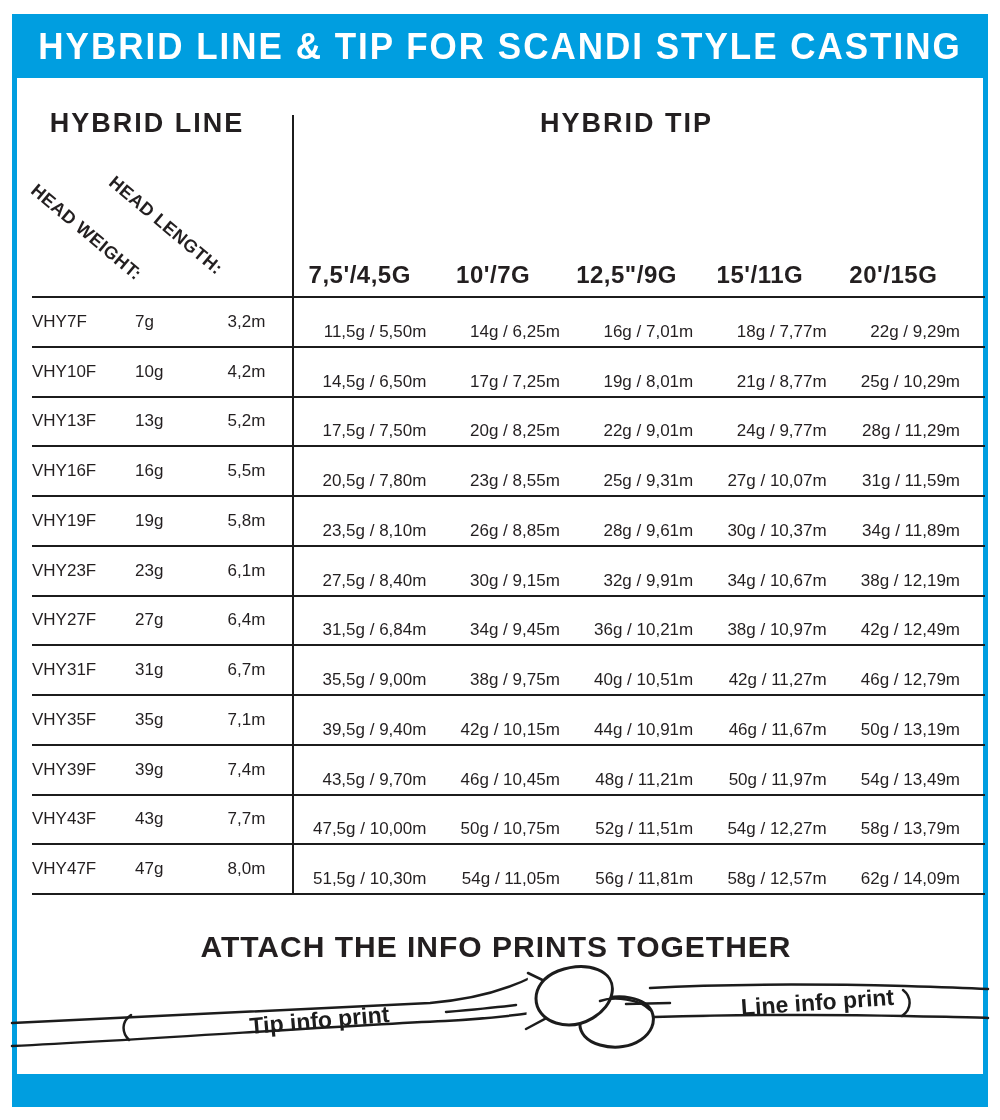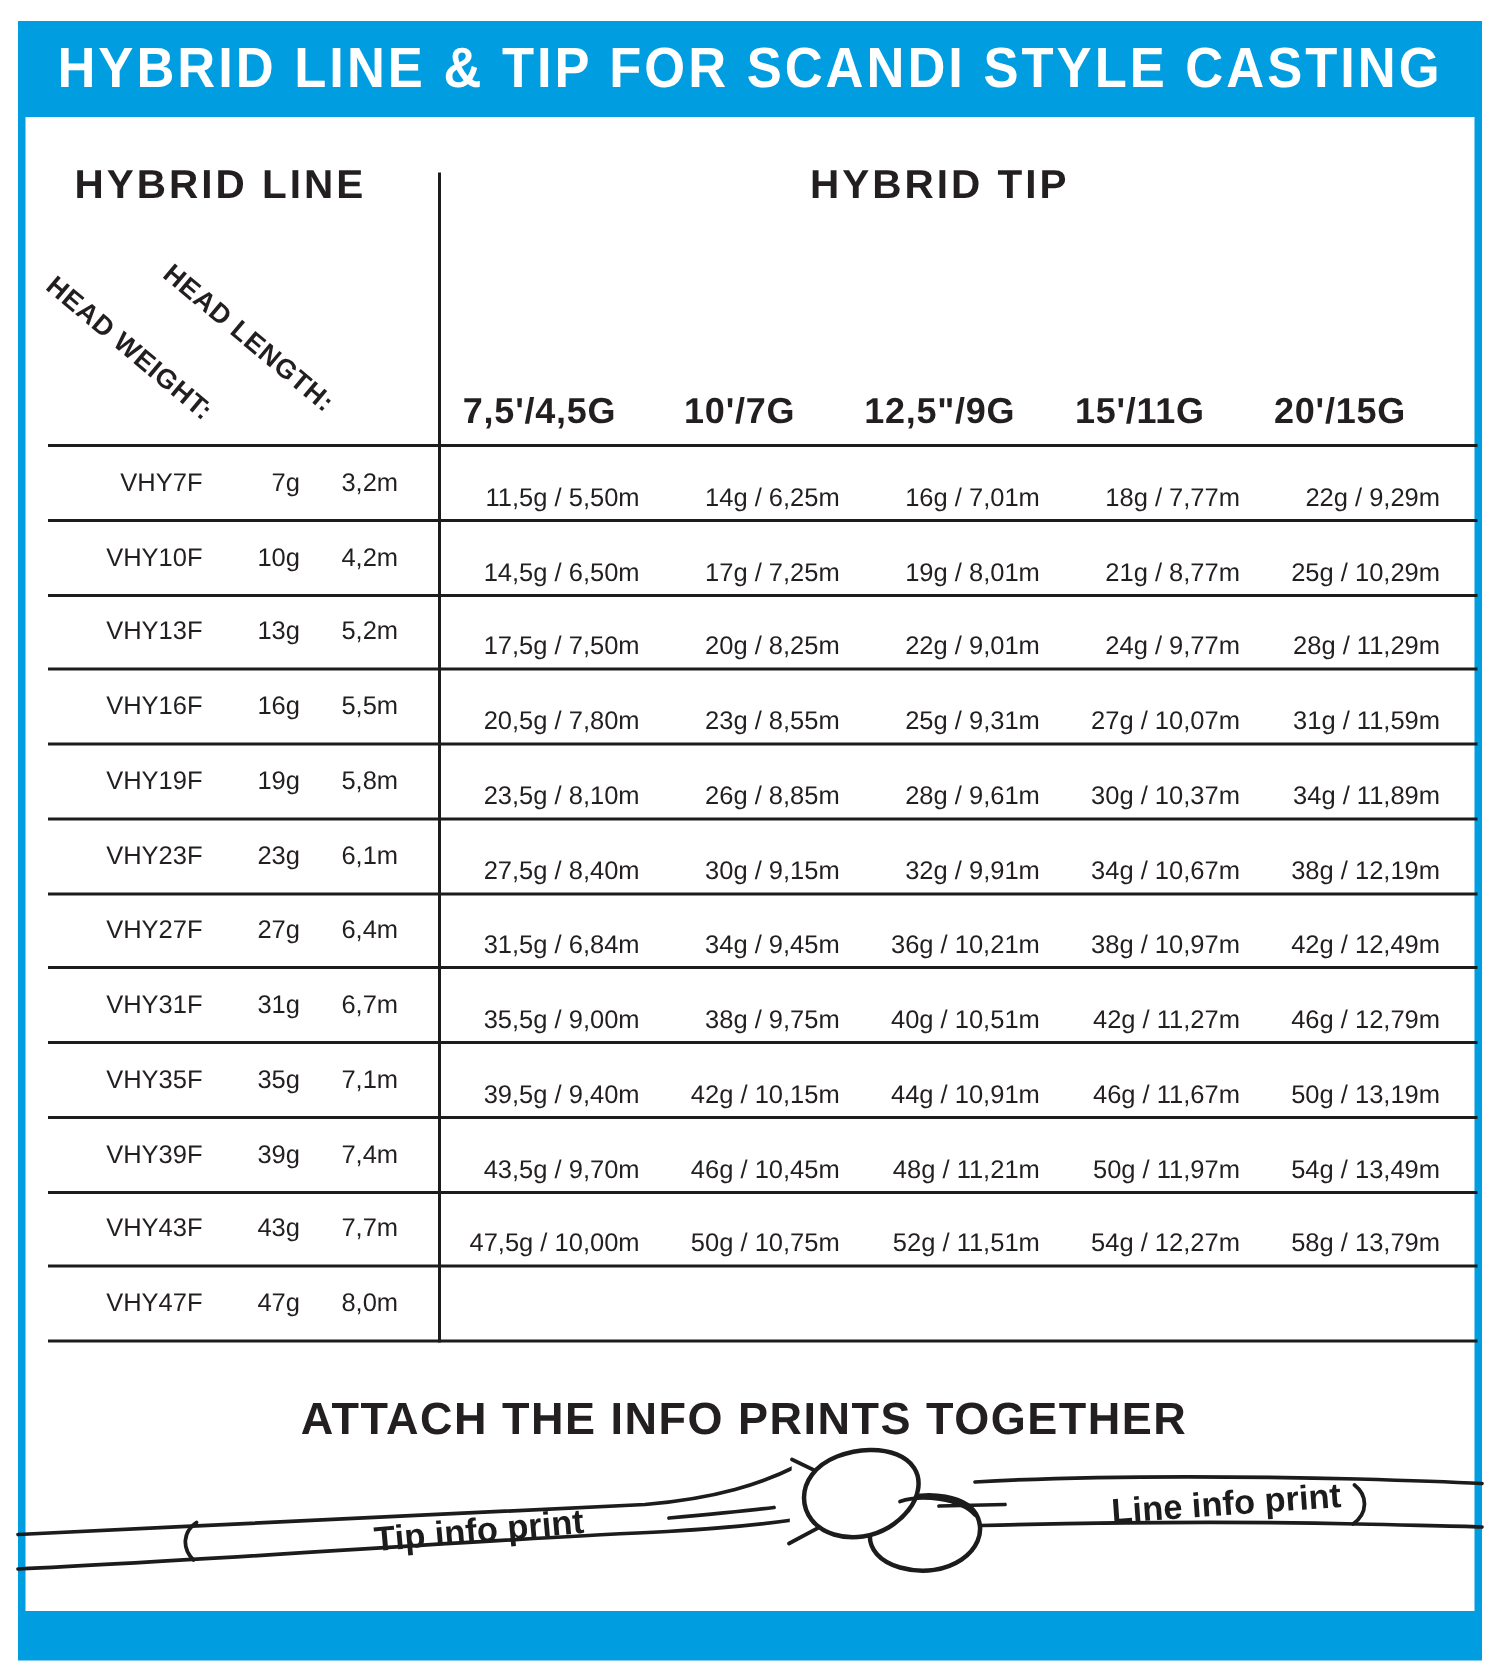--- a/index.html
+++ b/index.html
@@ -38,22 +38,22 @@
   
   .colheads{position:absolute;left:293px;top:254px;width:667px;height:42px;display:flex;}
   .colheads span{flex:1;align-self:flex-end;text-align:center;font-weight:bold;font-size:24px;
                  letter-spacing:0.5px;padding-bottom:7px;white-space:nowrap;}
 
   
   .rows{position:absolute;left:32px;top:296px;width:953px;height:599px;display:flex;flex-direction:column;}
   .row{flex:1;display:flex;align-items:center;border-top:2px solid var(--line);box-sizing:border-box;}
   .row:last-child{border-bottom:2px solid var(--line);}
   .cell{font-size:17px;white-space:nowrap;}
-  .cell.code{width:103px;text-align:right;}
-  .cell.weight{width:65px;text-align:right;}
+  .cell.code{width:103px;text-align:left;}
+  .cell.weight{width:65px;text-align:left;}
   .cell.length{width:93px;text-align:center;}
   .tipcells{width:667px;display:flex;}
   .tipcells .cell{flex:1;text-align:right;margin-top:20px;}
 
   
   .attach-h{position:absolute;left:32px;top:930px;width:928px;text-align:center;
             font-size:30px;font-weight:bold;letter-spacing:1px;white-space:nowrap;}
   .knot-svg{position:absolute;left:0;top:955px;}
   .knot-svg text{font-family:"Liberation Sans",sans-serif;font-weight:bold;}
 </style>
@@ -226,20 +226,27 @@
         <div class="cell">52g / 11,51m</div>
         <div class="cell">54g / 12,27m</div>
         <div class="cell">58g / 13,79m</div>
       </div>
     </div>
 
     <div class="row">
       <div class="cell code">VHY47F</div>
       <div class="cell weight">47g</div>
       <div class="cell length">8,0m</div>
+      <div class="tipcells">
+        <div class="cell">51,5g / 10,30m</div>
+        <div class="cell">54g / 11,05m</div>
+        <div class="cell">56g / 11,81m</div>
+        <div class="cell">58g / 12,57m</div>
+        <div class="cell">62g / 14,09m</div>
+      </div>
     </div>
   </div>
 
   <div class="attach-h">ATTACH THE INFO PRINTS TOGETHER</div>
 
   <svg class="knot-svg" width="1000" height="112" viewBox="0 0 1000 112">
     <g fill="none" stroke="#1c1c1c" stroke-width="2.5" stroke-linecap="round">
 
       <path d="M12,68 C160,61 330,52 430,48 C478,44 508,34 532,22"></path>
       <path d="M12,91 C160,84 330,71 445,66 C495,63 522,60 550,55"></path>

